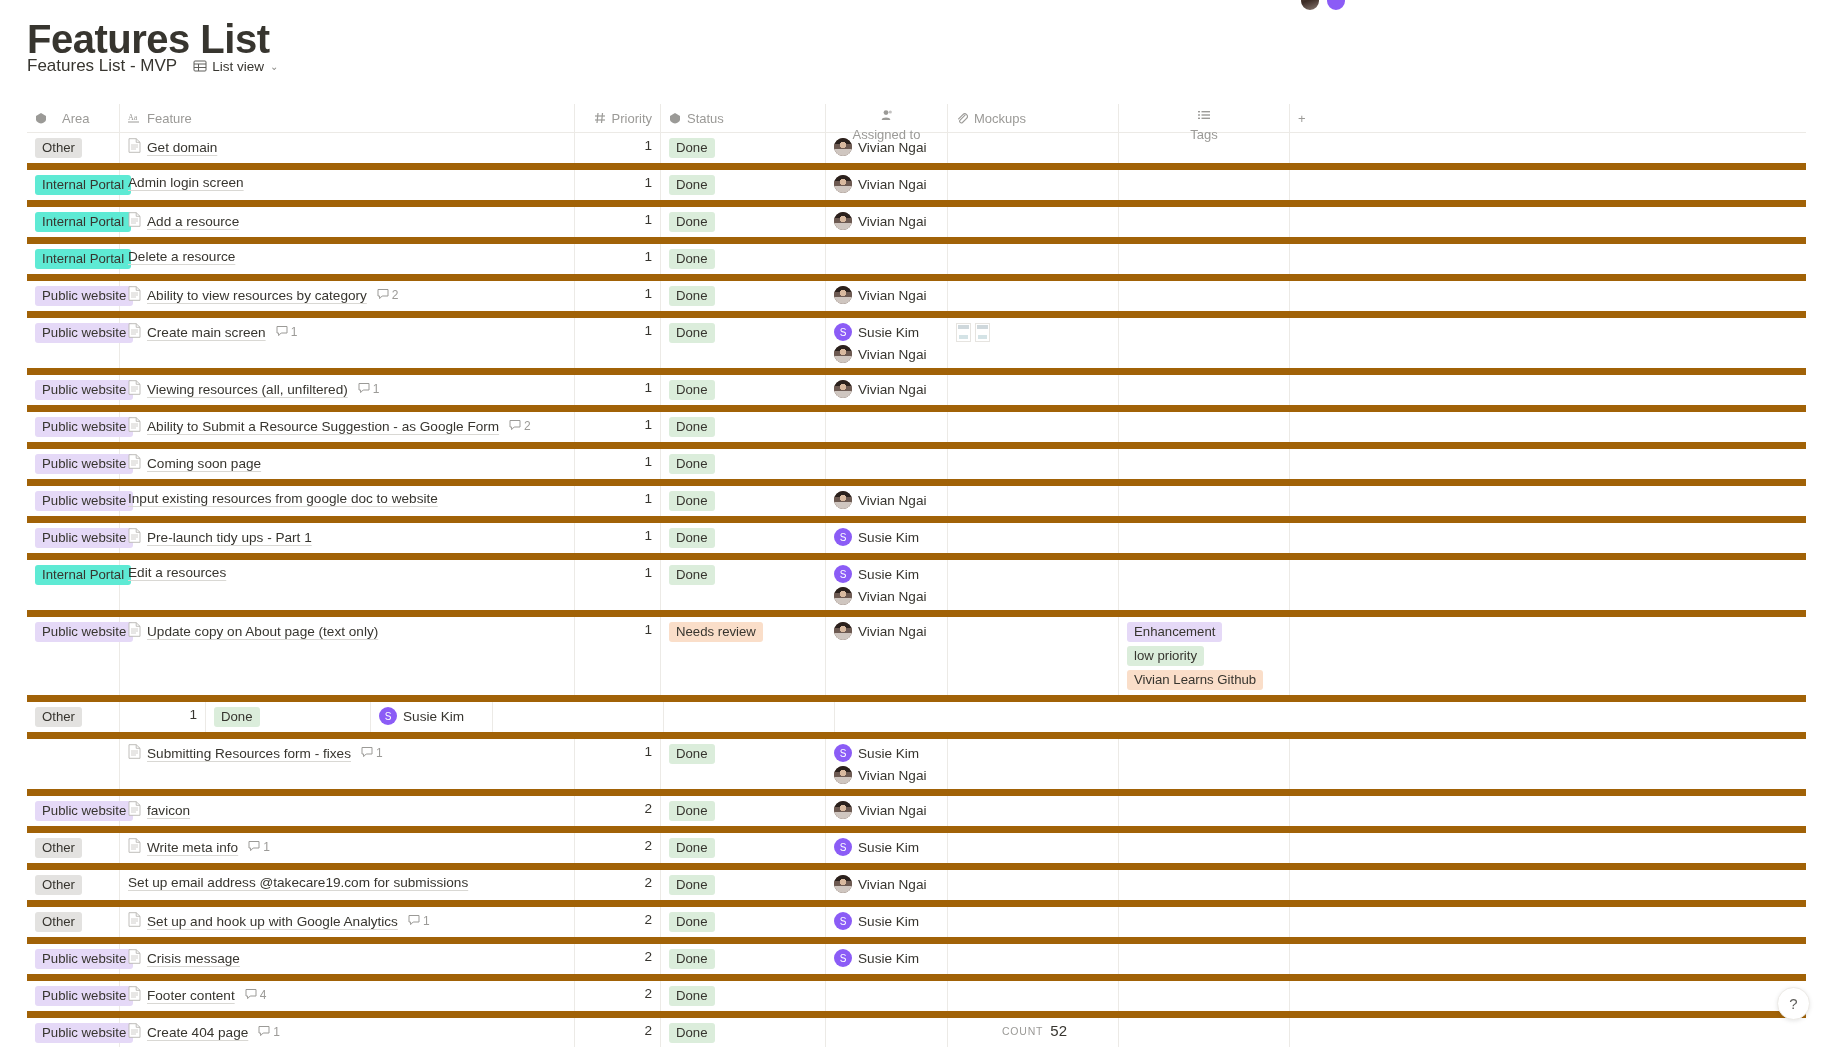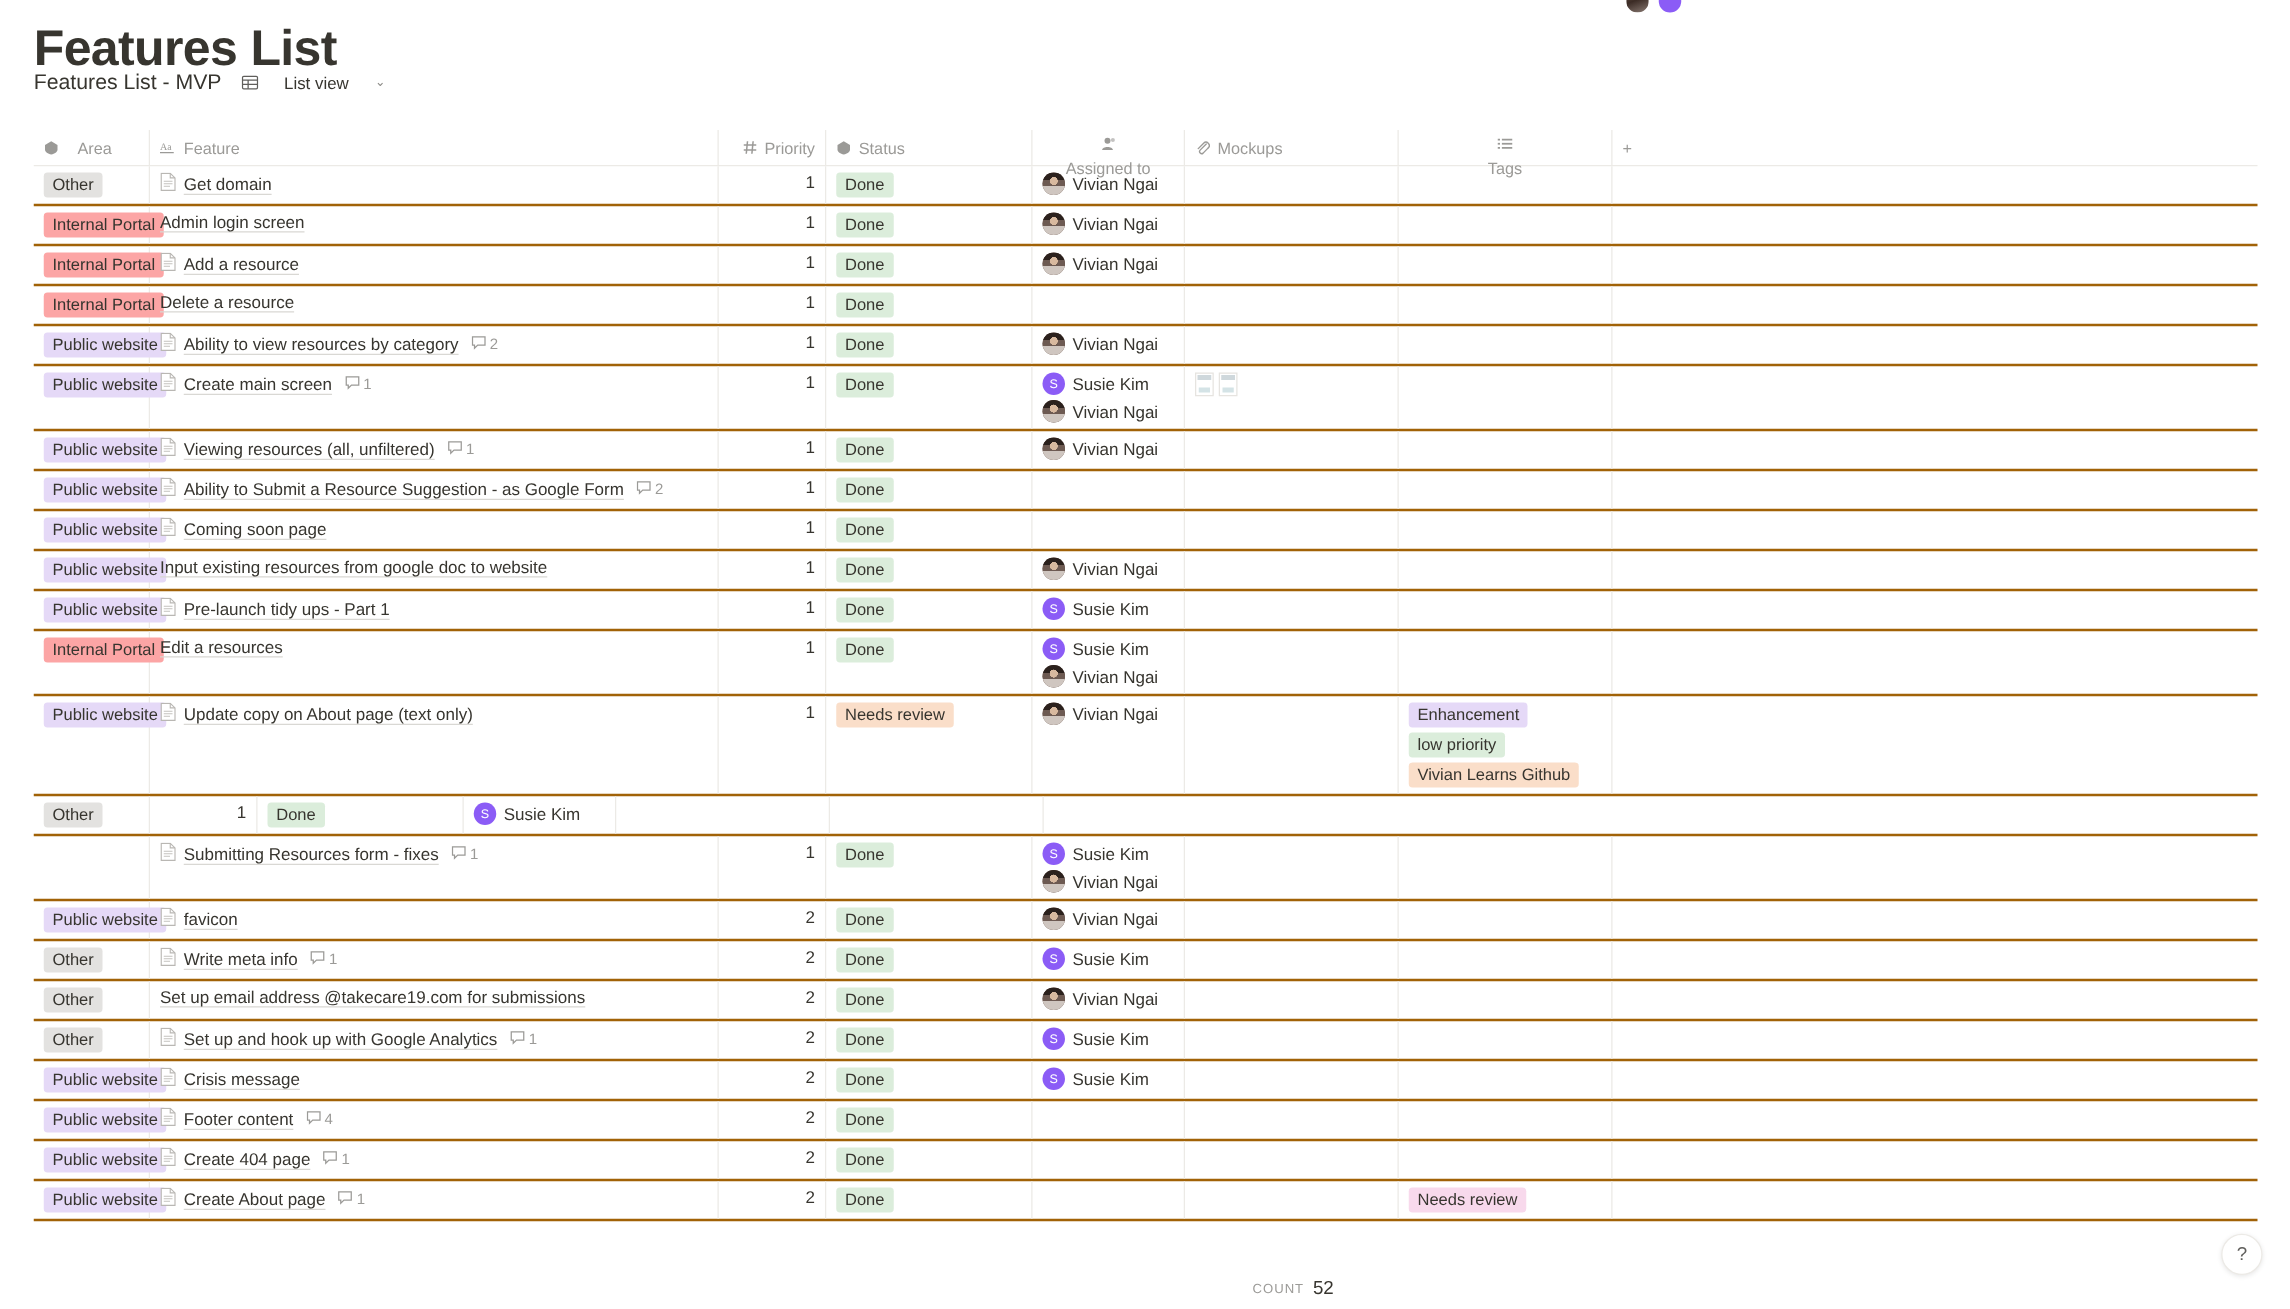--- a/index.html
+++ b/index.html
@@ -17,49 +17,49 @@
   .page-title {
     position: absolute; left: 27px; top: 16px;
     font-size: 40px; font-weight: bold; letter-spacing: -0.5px;
     color: #37352f; line-height: 46px;
   }
   .view-bar {
     position: absolute; left: 27px; top: 56px;
     display: flex; align-items: center; gap: 12px;
   }
   .db-title { font-size: 17px; color: #37352f; font-weight: 400; }
-  .view-chip { display:flex; align-items:center; gap:20px; font-size:13.5px; color:#37352f; padding:2px 4px; border-radius:3px; cursor:pointer; }
+  .view-chip { display:flex; align-items:center; gap:5px; font-size:13.5px; color:#37352f; padding:2px 4px; border-radius:3px; cursor:pointer; }
   .view-chip svg { display:block; }
   .chev { font-size: 10px; color:#8b8a86; margin-left:1px; }
 
   
   .topright { position:absolute; right:485px; top:-10px; display:flex; gap:4px; }
   .topright .av { width:22px; height:22px; border-radius:50%; border:2px solid #fff; }
   .av-photo { background: linear-gradient(160deg,#6b5447 0%,#3b2b25 45%,#8a7b74 100%); }
   .av-purple { background:#8b5cf6; }
 
   
   .table { position:absolute; left:27px; top:104px; width:1779px; }
-  .row { display:flex; border-bottom:2px solid #a16207; min-height:28px; }
+  .row { display:flex; border-bottom:7px solid #a16207; min-height:28px; }
   .head-row { border-bottom:1px solid #eceae6; }
   .head-row .cell { color:#9b9a97; font-size:13px; display:flex; align-items:center; gap:6px; height:28px; }
   .cell { padding:5px 8px; border-right:1px solid #eceae6; display:flex; align-items:flex-start; font-size:13.6px; }
   .cell:first-child { border-left:none;gap:15px; }
   .c-area    { width:93px;  flex:0 0 93px; }
   .c-feature { width:455px; flex:0 0 455px; }
   .c-priority{ width:86px;  flex:0 0 86px; justify-content:flex-end; }
   .c-status  { width:165px; flex:0 0 165px; }
   .c-assign  { width:122px; flex:0 0 122px; flex-direction:column; gap:4px; }
   .c-mockups { width:171px; flex:0 0 171px; }
   .c-tags    { width:171px; flex:0 0 171px; flex-direction:column; align-items:flex-start; gap:4px; }
   .c-plus    { width:516px; flex:1 1 auto; border-right:none; color:#9b9a97; font-size:15px; }
 
   .pill { display:inline-block; padding:1px 7px; border-radius:3px; font-size:13.2px; line-height:18px; white-space:nowrap; color:#37352f; }
   .pill-other  { background:#e3e2e0; }
-  .pill-portal { background:#fca5a5; }
+  .pill-portal { background:#5eead4; }
   .pill-public { background:#e5d9f7; }
   .pill-done   { background:#dbeddb; }
   .pill-review { background:#fadec9; }
   .pill-enh    { background:#e5d9f7; }
   .pill-lowpri { background:#dbeddb; }
   .pill-github { background:#fadec9; }
   .pill-pink   { background:#f8d9ec; }
 
   .feat-wrap { display:flex; align-items:center; gap:6px; }
   .doc-icon { width:13px; height:15px; flex:0 0 13px; }

